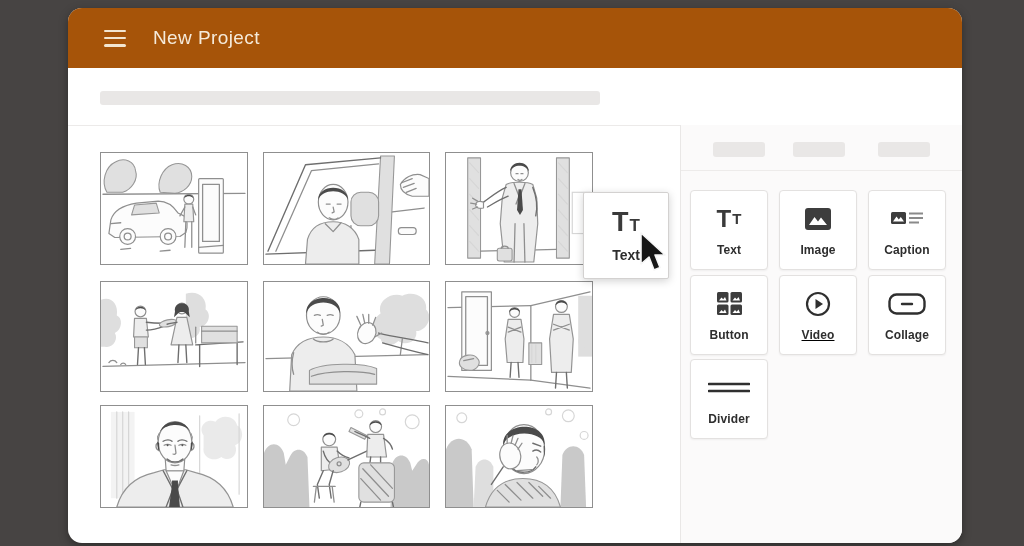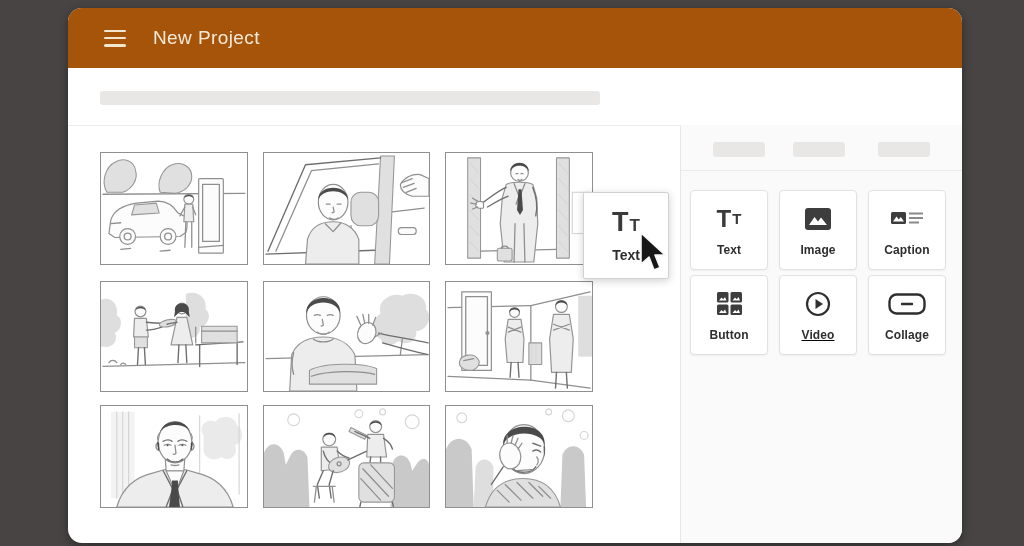--- a/index.html
+++ b/index.html
@@ -386,20 +386,29 @@
     <div class="pbtn" style="left:187px;top:150px;">
       <div class="icn">
         <svg width="38" height="22" viewBox="0 0 38 22">
           <rect x="1.5" y="1.5" width="35" height="19" rx="7" fill="none" stroke="#2f2f2f" stroke-width="2.4"></rect>
           <line x1="14" y1="11" x2="24" y2="11" stroke="#2f2f2f" stroke-width="2.4" stroke-linecap="round"></line>
         </svg>
       </div>
       <div class="lbl">Collage</div>
     </div>
 
+    <div class="pbtn" style="left:9px;top:234px;">
+      <div class="icn">
+        <svg width="42" height="13" viewBox="0 0 42 13">
+          <line x1="1" y1="3" x2="41" y2="3" stroke="#2f2f2f" stroke-width="2.6" stroke-linecap="round"></line>
+          <line x1="1" y1="10" x2="41" y2="10" stroke="#2f2f2f" stroke-width="2.6" stroke-linecap="round"></line>
+        </svg>
+      </div>
+      <div class="lbl">Divider</div>
+    </div>
   </div>
 
   <div class="drag-card">
     <div class="tt">
         <span class="big">T</span>
         <span class="small">T</span>
       </div>
     <div class="lbl">Text</div>
   </div>
 

